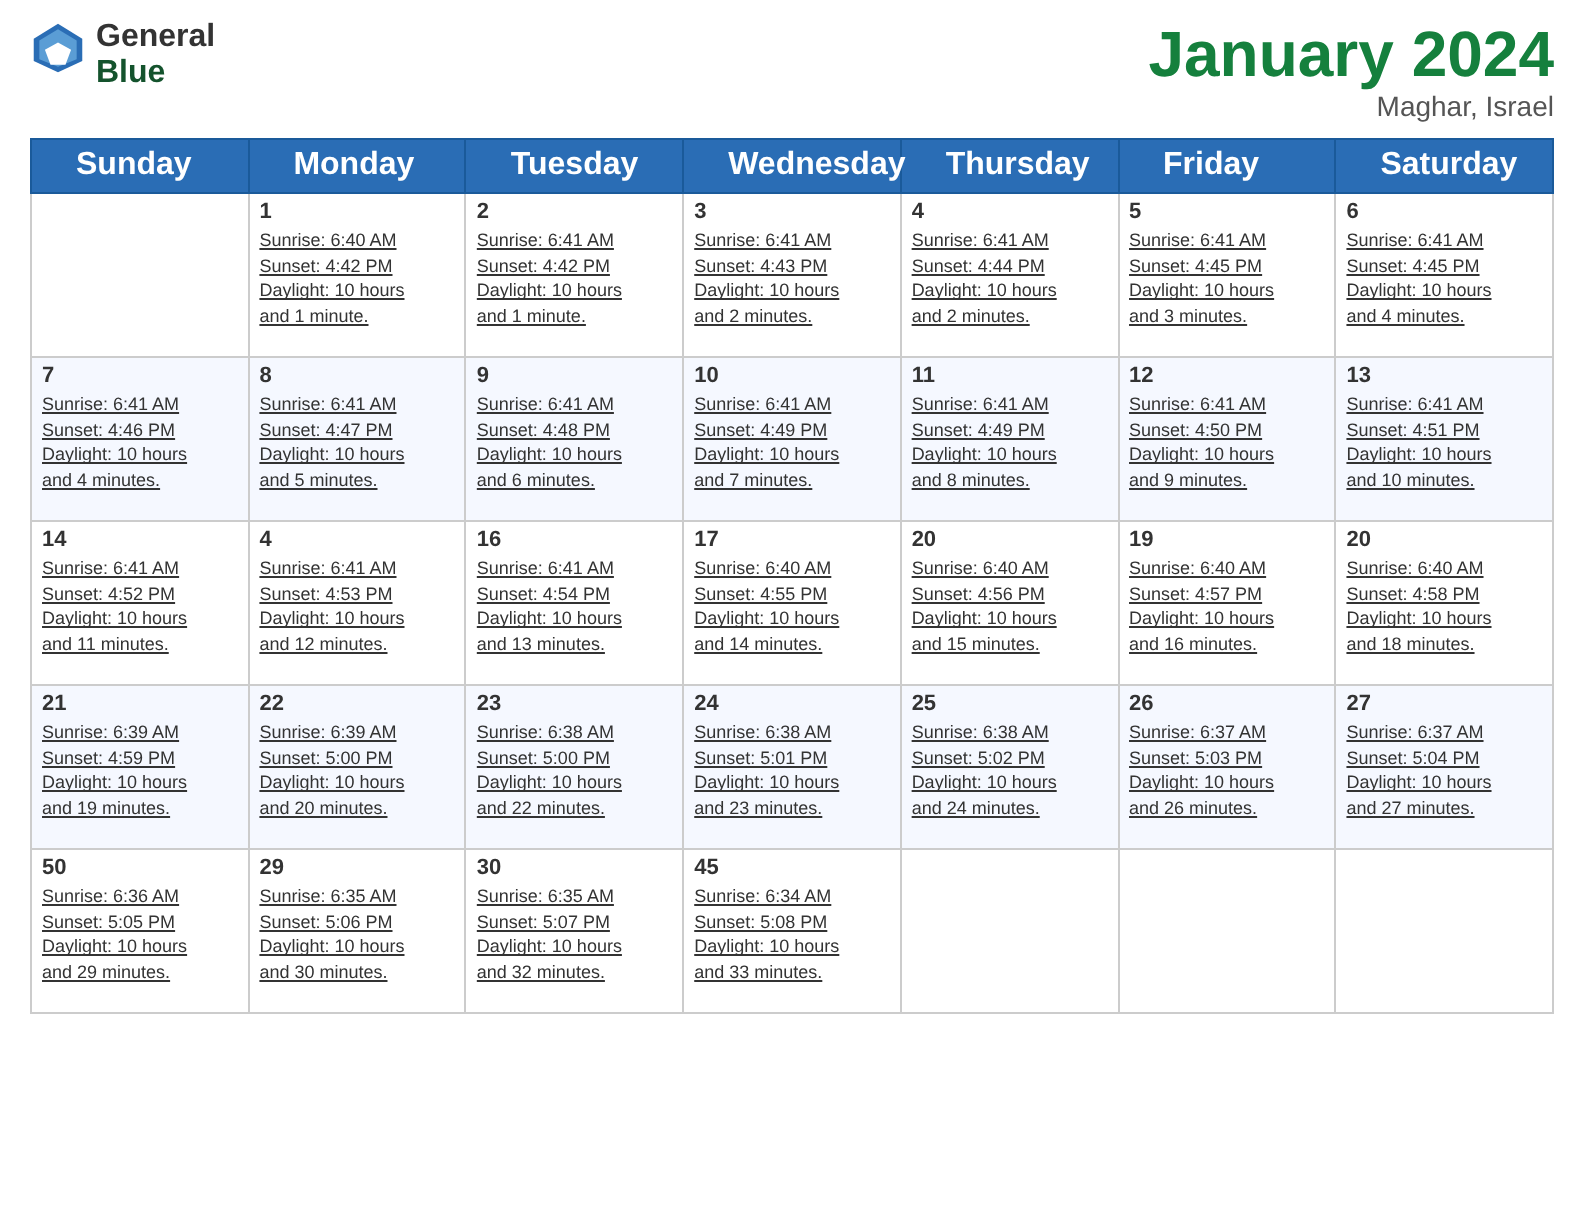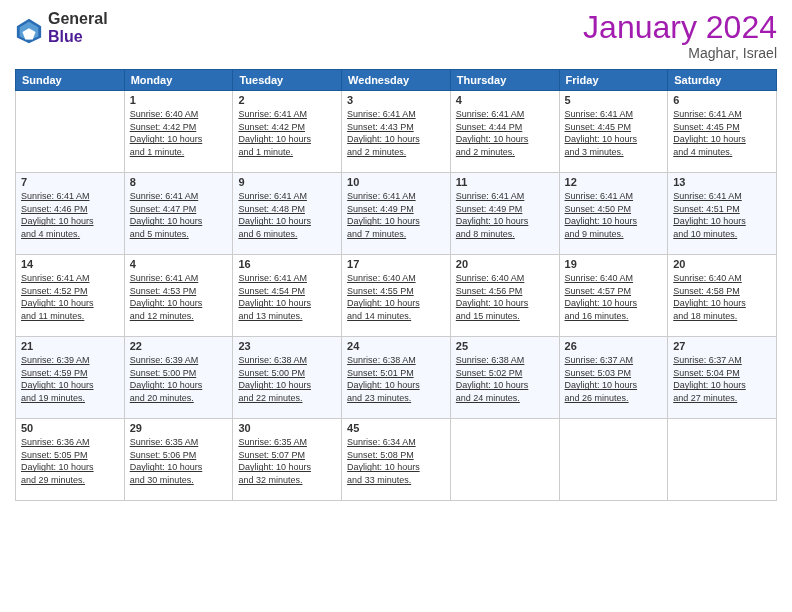--- a/index.html
+++ b/index.html
@@ -17,69 +17,69 @@
       padding: 10px 15px;
     }
     .header {
       display: flex;
       justify-content: space-between;
       align-items: flex-start;
       margin-bottom: 8px;
     }
     .logo {
       display: flex;
-      align-items: flex-end;
+      align-items: flex-start;
       gap: 2px;
     }
     .logo-text {
       display: flex;
       flex-direction: column;
       line-height: 1.1;
     }
     .logo-general {
       font-size: 16px;
       font-weight: bold;
       color: #333;
     }
     .logo-blue {
       font-size: 16px;
       font-weight: bold;
-      color: #4c1d95;
+      color: #14532d;
     }
     .logo-icon {
       width: 28px;
       height: 28px;
       margin-right: 3px;
     }
     .title-area {
       text-align: right;
     }
     .month-title {
       font-size: 32px;
-      font-weight: normal;
-      color: #a21caf;
+      font-weight: bold;
+      color: #15803d;
       line-height: 1.1;
     }
     .location {
       font-size: 14px;
       color: #555;
       text-align: right;
     }
     table {
       width: 100%;
       border-collapse: collapse;
       table-layout: fixed;
     }
     thead tr th {
       background: #2a6db5;
       color: #fff;
-      font-size: 11px;
+      font-size: 16px;
       font-weight: bold;
       text-align: left;
-      padding: 4px 6px;
+      padding: 4px 22px;
       border: 1px solid #1a5a9a;
     }
     tbody tr td {
       vertical-align: top;
       border: 1px solid #ccc;
       padding: 3px 5px;
       font-size: 9.5px;
       color: #333;
       height: 82px;
       background: #fff;

